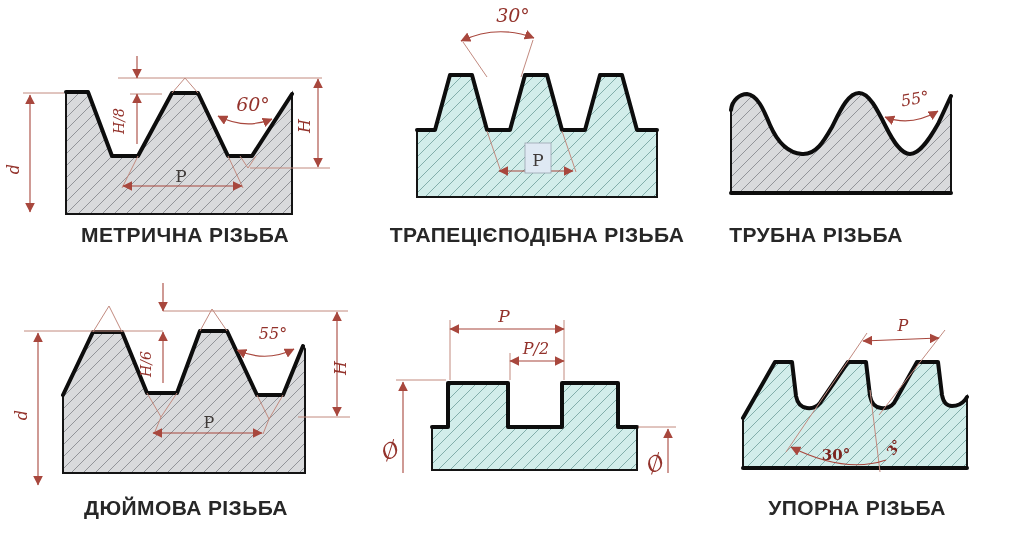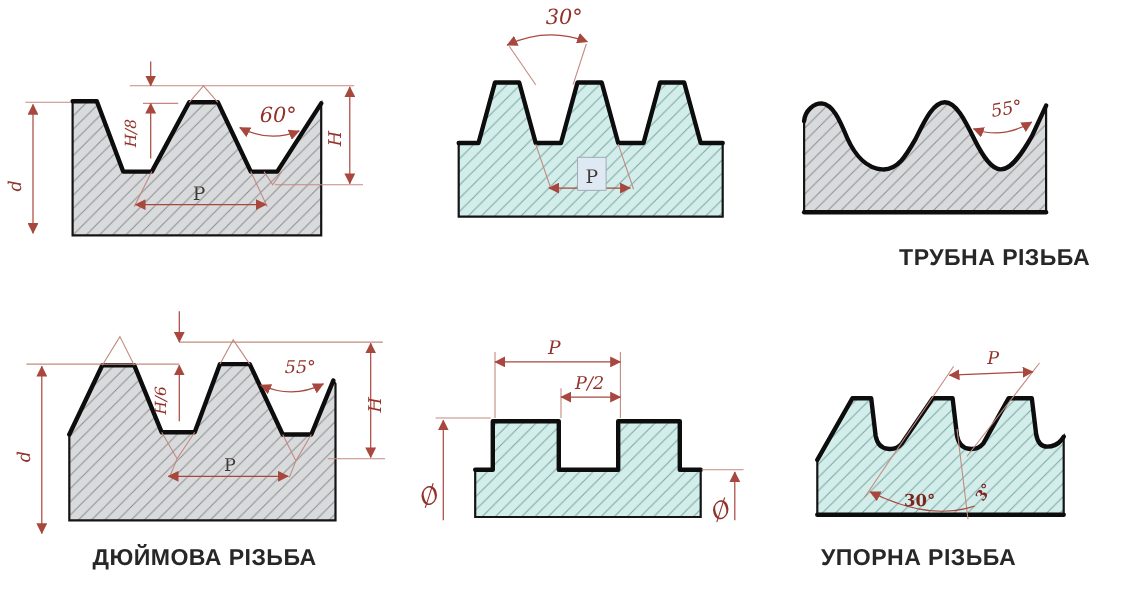--- a/index.html
+++ b/index.html
@@ -191,17 +191,19 @@
         <path class="ext" d="M160,90 L170,172"></path>
         <line class="dim" x1="153" y1="41" x2="229" y2="38" marker-start="url(#m6)" marker-end="url(#m6)"></line>
         <path class="dim" d="M81,147 Q135,174 176,160" marker-start="url(#m6)"></path>
       </g>
       <text class="dl" x="193" y="31" font-size="16" text-anchor="middle">P</text>
       <text class="bold-red" x="126" y="160" font-size="15" text-anchor="middle">30°</text>
       <text class="bold-red" x="188" y="150" font-size="13" text-anchor="middle" transform="rotate(-55 188 150)">3°</text>
     </svg>
   </div>
 
-  <div class="title" style="left:691px;top:223px;width:300px;text-align:right;">ТРУБНА РІЗЬБА</div>
+  <div class="title" style="left:35px;top:223px;width:300px;">МЕТРИЧНА РІЗЬБА</div>
+  <div class="title" style="left:387px;top:223px;width:300px;">ТРАПЕЦІЄПОДІБНА РІЗЬБА</div>
+  <div class="title" style="left:666px;top:223px;width:300px;">ТРУБНА РІЗЬБА</div>
   <div class="title" style="left:36px;top:496px;width:300px;">ДЮЙМОВА РІЗЬБА</div>
-  <div class="title" style="left:685px;top:496px;width:300px;">УПОРНА РІЗЬБА</div>
+  <div class="title" style="left:707px;top:496px;width:300px;">УПОРНА РІЗЬБА</div>
 
 </div>
 
 </body></html>

